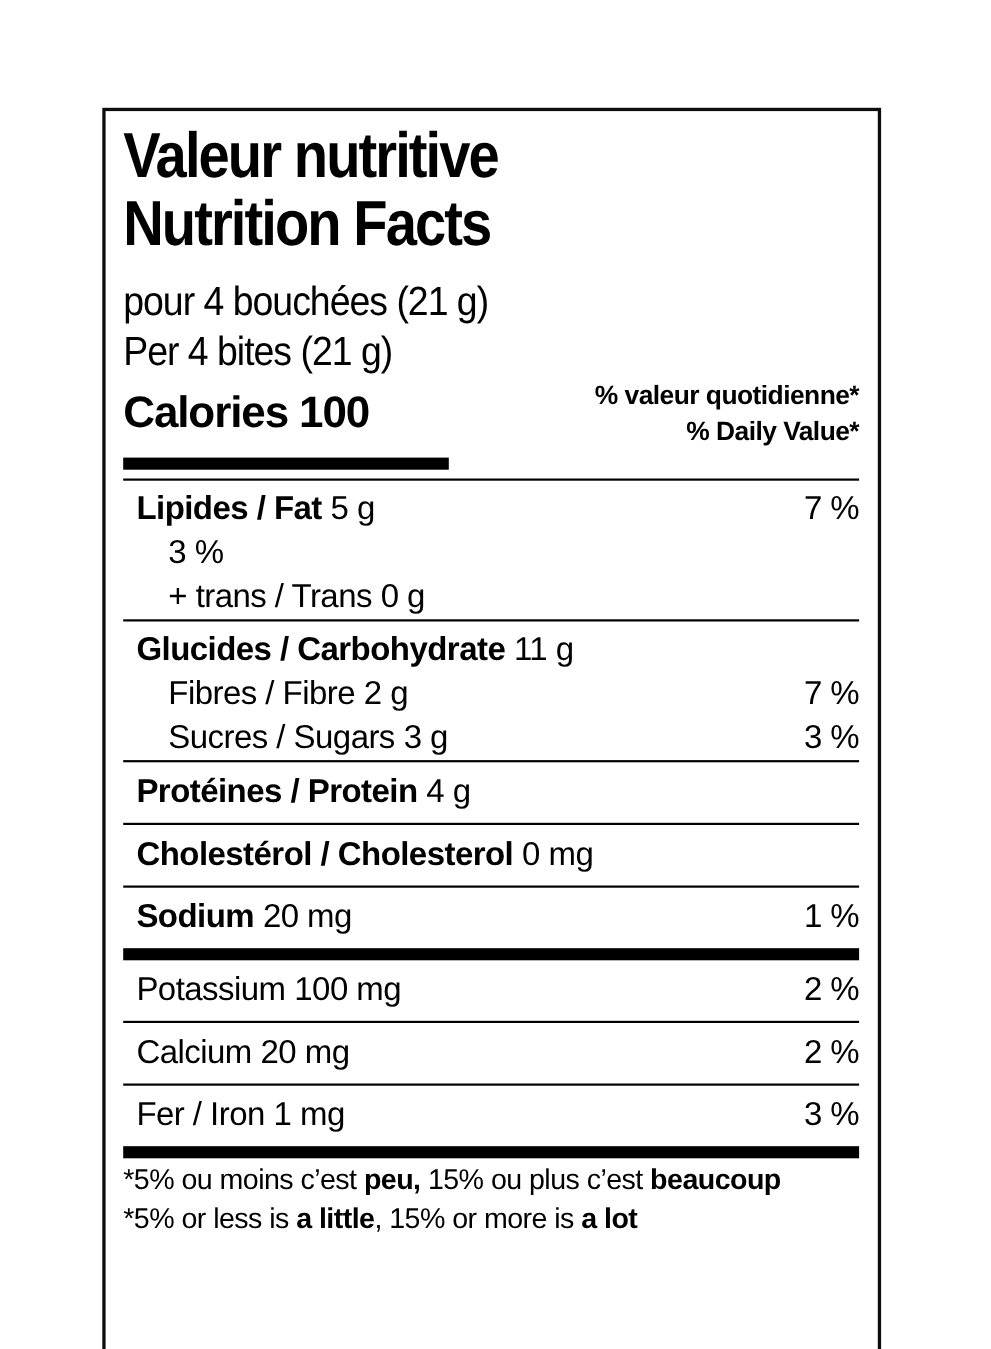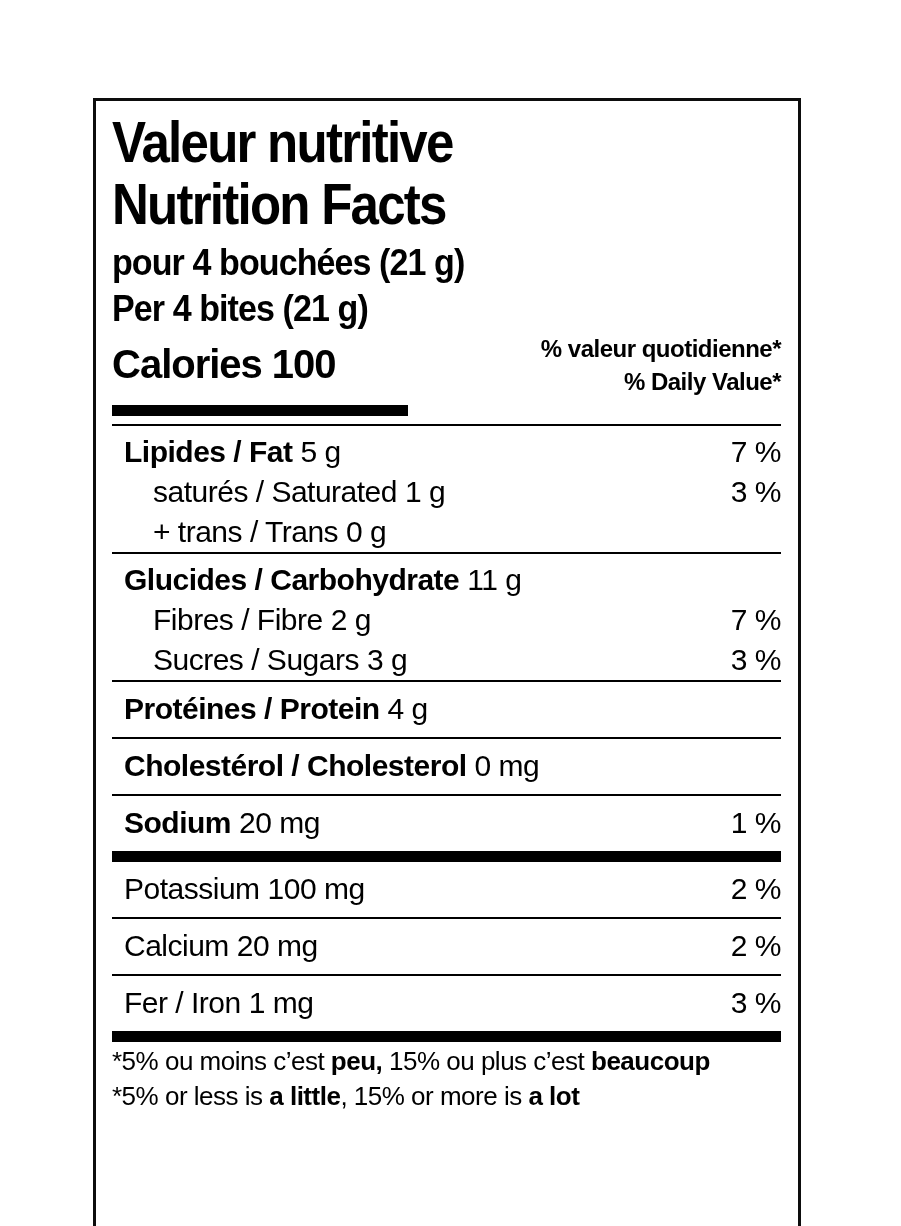--- a/index.html
+++ b/index.html
@@ -28,21 +28,21 @@
     white-space: nowrap;
   }
   .serving {
     font-size: 37px;
     line-height: 46px;
     letter-spacing: -1px;
     transform: scaleX(0.92);
     transform-origin: left center;
     white-space: nowrap;
   }
-  .serving-block { margin-top: 5px; font-weight: bold; }
+  .serving-block { margin-top: 16px; }
   .calories-block {
     display: flex;
     justify-content: space-between;
     align-items: flex-start;
   }
   .calories-line {
     font-weight: bold;
     font-size: 40px;
     line-height: 44px;
     letter-spacing: -1px;
@@ -114,21 +114,20 @@
 
   <div class="calories-bar"></div>
 
   <div class="rule"></div>
 
   <div class="row bold-row pt">
     <div><span class="nm">Lipides / Fat</span><span class="amt">5 g</span></div>
     <span class="dv">7 %</span>
   </div>
   <div class="row indent">
-    <div><span class="nm">saturés / Saturated</span><span class="amt">1 g</span></div>
     <span class="dv">3 %</span>
   </div>
   <div class="row indent pb">
     <div><span class="nm">+ trans / Trans</span><span class="amt">0 g</span></div>
     <span class="dv"></span>
   </div>
 
   <div class="rule"></div>
 
   <div class="row bold-row pt">

